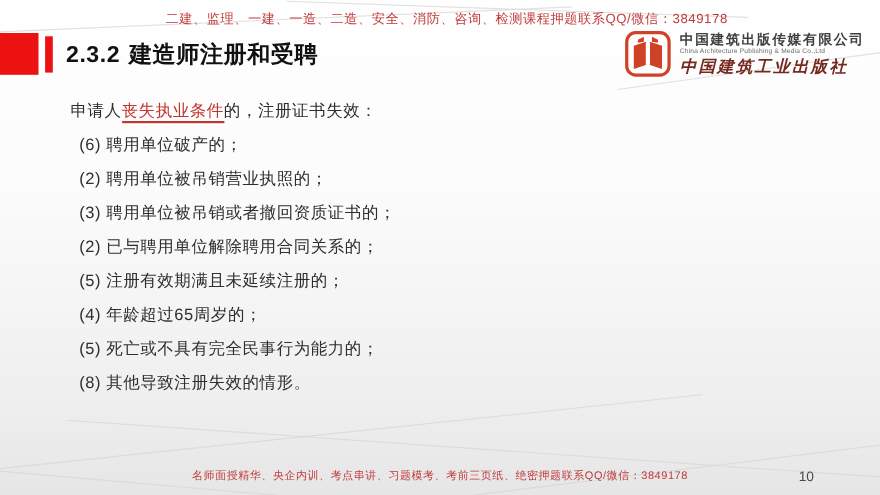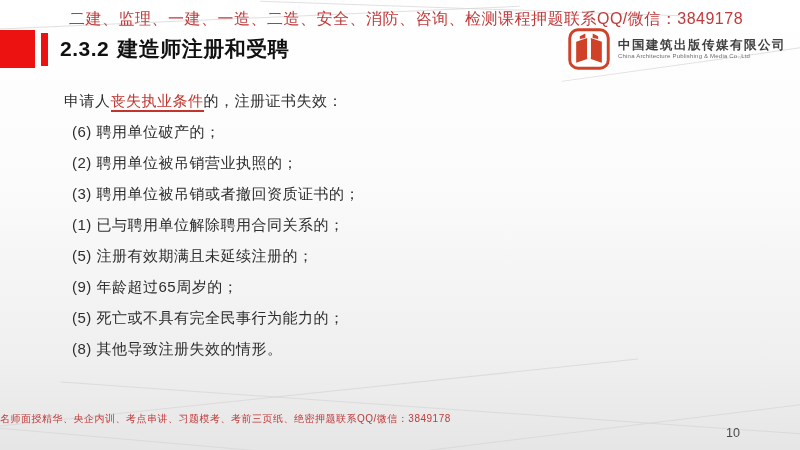--- a/index.html
+++ b/index.html
@@ -29,21 +29,21 @@
   .diag.d4 { width: 760px; left: 60px;  top: 408px; transform: rotate(4deg); }
   .diag.d5 { width: 500px; left: 340px; top: 430px; transform: rotate(-7deg); }
   .diag.d6 { width: 420px; left: -70px; top: 440px; transform: rotate(5deg); }
   .diag.d7 { width: 300px; left: 560px; top: 60px;  transform: rotate(-8deg); }
 
   
   .top-promo {
     position: absolute;
     top: 9px; left: 12px; right: 0;
     text-align: center;
-    font-size: 16px;
+    font-size: 12px;
     letter-spacing: 0.5px;
     color: #c03a3a;
   }
 
   
   .title-row {
     position: absolute;
     top: 30px; left: 0;
     height: 38px;
     display: flex;
@@ -116,21 +116,22 @@
   .intro .hl {
     color: #c2342e;
     border-bottom: 2px solid #c2342e;
     padding-bottom: 1px;
   }
   .item { padding-left: 8px; white-space: nowrap; }
 
   
   .footer-promo {
     position: absolute;
-    bottom: 24px; left: 0; right: 0;
+    bottom: 11px; left: 0; right: 0;
+    text-align: center;
     font-size: 10px;
     letter-spacing: 0.5px;
     color: #c03a3a;
   }
   .page-number {
     position: absolute;
     right: 60px; bottom: 10px;
     font-size: 12.5px;
     color: #4a4a4a;
   }
@@ -163,33 +164,34 @@
       <rect x="3" y="3" width="42" height="42" rx="9" fill="none" stroke="#d04228" stroke-width="3.2"></rect>
       <path d="M14 10 L20 7 L20 12 L14 13 Z" fill="#d04228"></path>
       <path d="M28 7 L34 10 L34 13 L28 12 Z" fill="#d04228"></path>
       <path d="M10 16 L22 12 L22 35 L10 39 Z" fill="#d04228"></path>
       <path d="M26 12 L38 16 L38 39 L26 35 Z" fill="#d04228"></path>
       <path d="M22 14 L26 14 L26 33 L22 33 Z" fill="#ffffff"></path>
     </svg>
     <div class="logo-texts">
       <div class="logo-cn">中国建筑出版传媒有限公司</div>
       <div class="logo-en">China Architecture Publishing &amp; Media Co.,Ltd</div>
+      <div class="logo-press">中国建筑工业出版社</div>
     </div>
   </div>
 
   <div class="content">
     <div class="intro">
       <span>申请人</span><span class="hl">丧失执业条件</span><span>的，注册证书失效：</span>
     </div>
     <div class="item">(6) 聘用单位破产的；</div>
     <div class="item">(2) 聘用单位被吊销营业执照的；</div>
     <div class="item">(3) 聘用单位被吊销或者撤回资质证书的；</div>
-    <div class="item">(1) 已与聘用单位解除聘用合同关系的；</div>
+    <div class="item">(2) 已与聘用单位解除聘用合同关系的；</div>
     <div class="item">(5) 注册有效期满且未延续注册的；</div>
-    <div class="item">(9) 年龄超过65周岁的；</div>
+    <div class="item">(4) 年龄超过65周岁的；</div>
     <div class="item">(5) 死亡或不具有完全民事行为能力的；</div>
     <div class="item">(8) 其他导致注册失效的情形。</div>
   </div>
 
   <div class="footer-promo">名师面授精华、央企内训、考点串讲、习题模考、考前三页纸、绝密押题联系QQ/微信：3849178</div>
   <div class="page-number">10</div>
 
 </div>
 
 </body></html>

